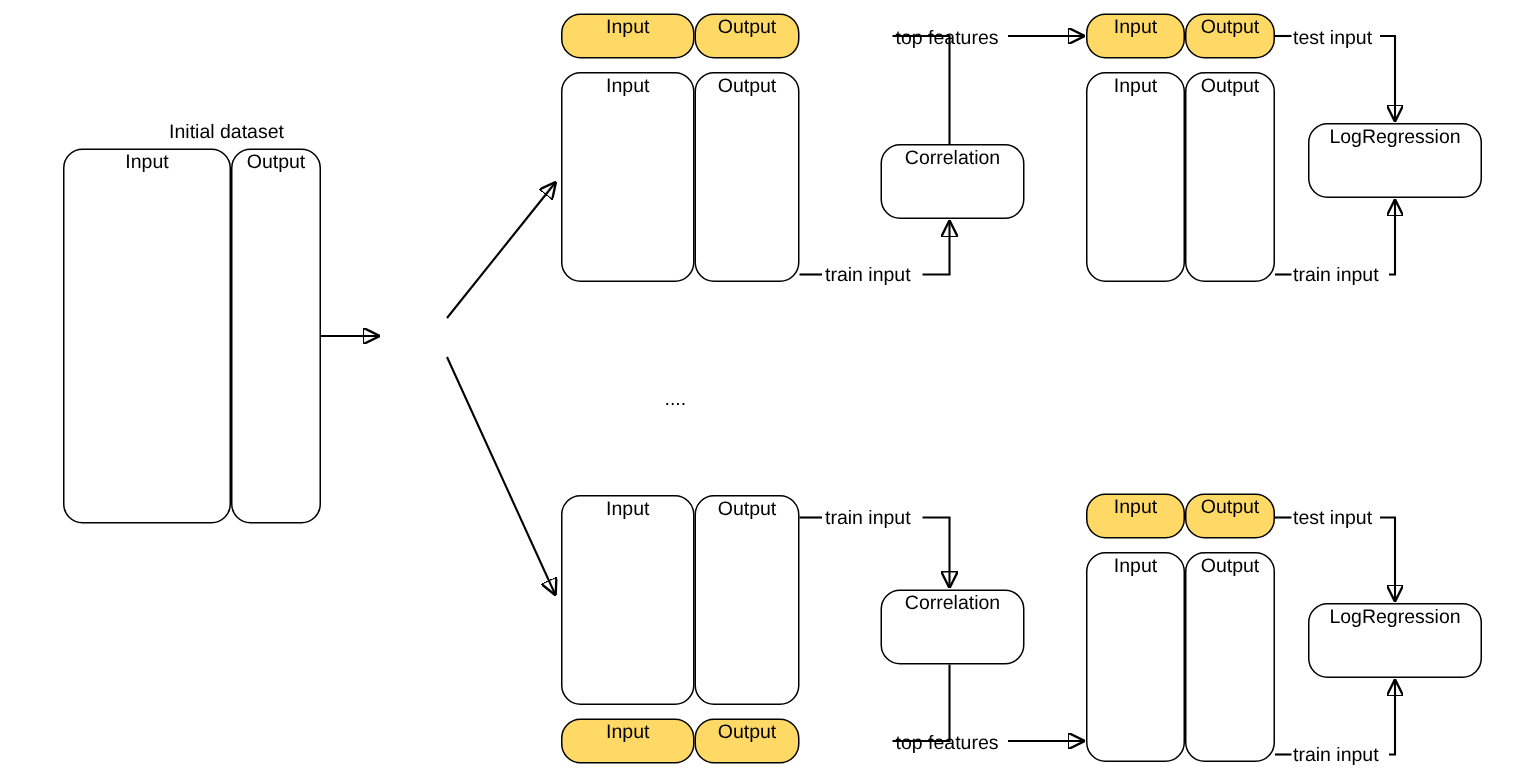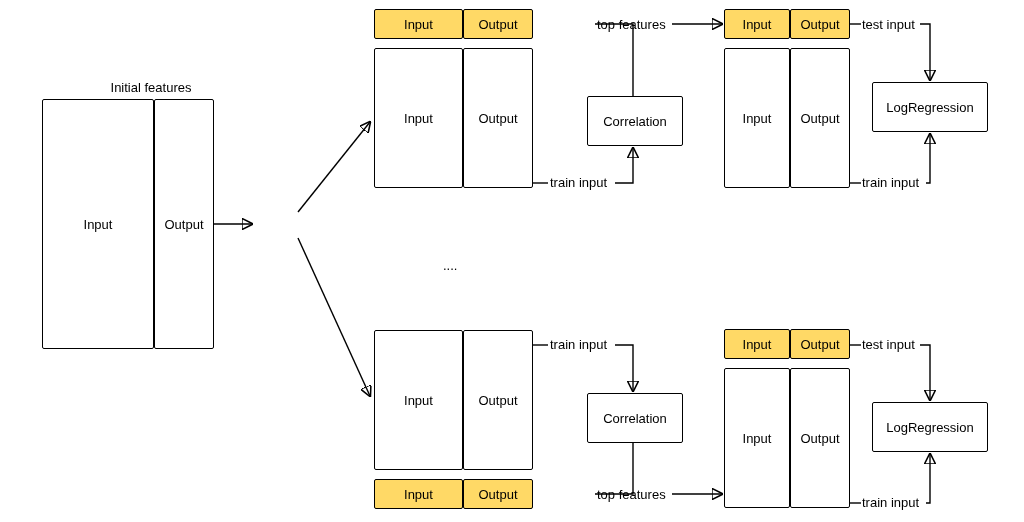--- a/index.html
+++ b/index.html
@@ -1,28 +1,28 @@
 <!DOCTYPE html>
 <html><head>
 <meta charset="utf-8">
 <style>
   html,body{margin:0;padding:0;}
   body{background:#fff;font-family:Arial,Helvetica,sans-serif;font-size:13px;color:#000;}
   .canvas{position:relative;width:1024px;height:522px;}
-  .box{position:absolute;border:1.5px solid #000;border-radius:2px;background:#fff;display:flex;align-items:center;justify-content:center;box-sizing:border-box;}
+  .box{position:absolute;border:1.5px solid #000;border-radius:13px;background:#fff;display:flex;justify-content:center;box-sizing:border-box;}
   .yellow{background:#ffd966;}
   .label{position:absolute;font-size:13px;text-align:center;white-space:nowrap;}
   svg.links{position:absolute;left:0;top:0;width:1024px;height:522px;pointer-events:none;}
   svg line,svg path{stroke:#000;stroke-width:1.4;fill:none;}
 </style>
 </head>
 <body>
 <div class="canvas">
 
-<div class="label" style="left:86px;top:80px;width:130px;">Initial features</div>
+<div class="label" style="left:86px;top:80px;width:130px;">Initial dataset</div>
 
 <div class="box" style="left:42px;top:99px;width:112px;height:250px;">
       <span>Input</span>
     </div>
 <div class="box" style="left:154px;top:99px;width:60px;height:250px;">
       <span>Output</span>
     </div>
 
 
 <div class="box yellow" style="left:374px;top:9px;width:89px;height:30px;">

